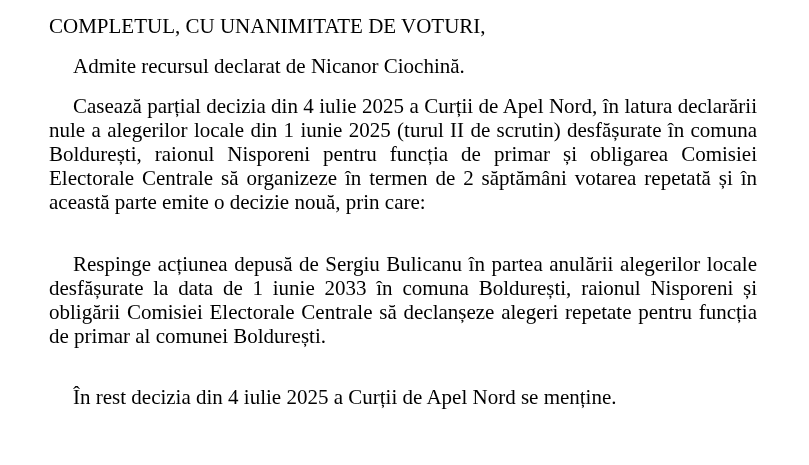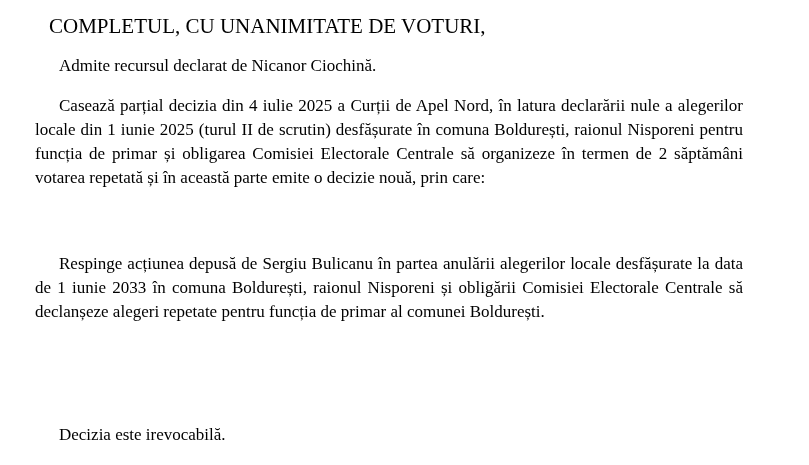--- a/index.html
+++ b/index.html
@@ -7,32 +7,32 @@
     width: 809px; height: 465px; background: #ffffff; overflow: hidden;
     font-family: "Liberation Serif", serif; color: #000000;
   }
   .page { position: relative; width: 809px; height: 465px; }
   .line {
     position: absolute; left: 49px; width: 708px;
     font-size: 21px; line-height: 24px; white-space: nowrap;
   }
   .heading { top: 14px; }
   .para {
-    position: absolute; left: 35px; width: 708px;
-    font-size: 17px; line-height: 24px;
+    position: absolute; left: 49px; width: 708px;
+    font-size: 21px; line-height: 24px;
     text-align: justify; text-indent: 24px;
   }
   .p1 { top: 54px; }
   .p2 { top: 94px; font-family: Liberation Serif, serif; }
   .p3 { top: 252px; }
   .p4 { top: 385px; }
   .p5 { top: 423px; }
 </style>
 </head>
 <body>
 
 <div class="page">
   <div class="line heading">COMPLETUL, CU UNANIMITATE DE VOTURI,</div>
   <p class="para p1" style="margin:0">Admite recursul declarat de Nicanor Ciochină.</p>
   <p class="para p2" style="margin:0">Casează parțial decizia din 4 iulie 2025 a Curții de Apel Nord, în latura declarării nule a alegerilor locale din 1 iunie 2025 (turul II de scrutin) desfășurate în comuna Boldurești, raionul Nisporeni pentru funcția de primar și obligarea Comisiei Electorale Centrale să organizeze în termen de 2 săptămâni votarea repetată și în această parte emite o decizie nouă, prin care:</p>
   <p class="para p3" style="margin:0">Respinge acțiunea depusă de Sergiu Bulicanu în partea anulării alegerilor locale desfășurate la data de 1 iunie 2033 în comuna Boldurești, raionul Nisporeni și obligării Comisiei Electorale Centrale să declanșeze alegeri repetate pentru funcția de primar al comunei Boldurești.</p>
-  <p class="para p5" style="margin:0">Decizia este irevocabilă.</p>
+  <p class="para p4" style="margin:0">În rest decizia din 4 iulie 2025 a Curții de Apel Nord se menține.</p>
 </div>
 
 </body></html>

